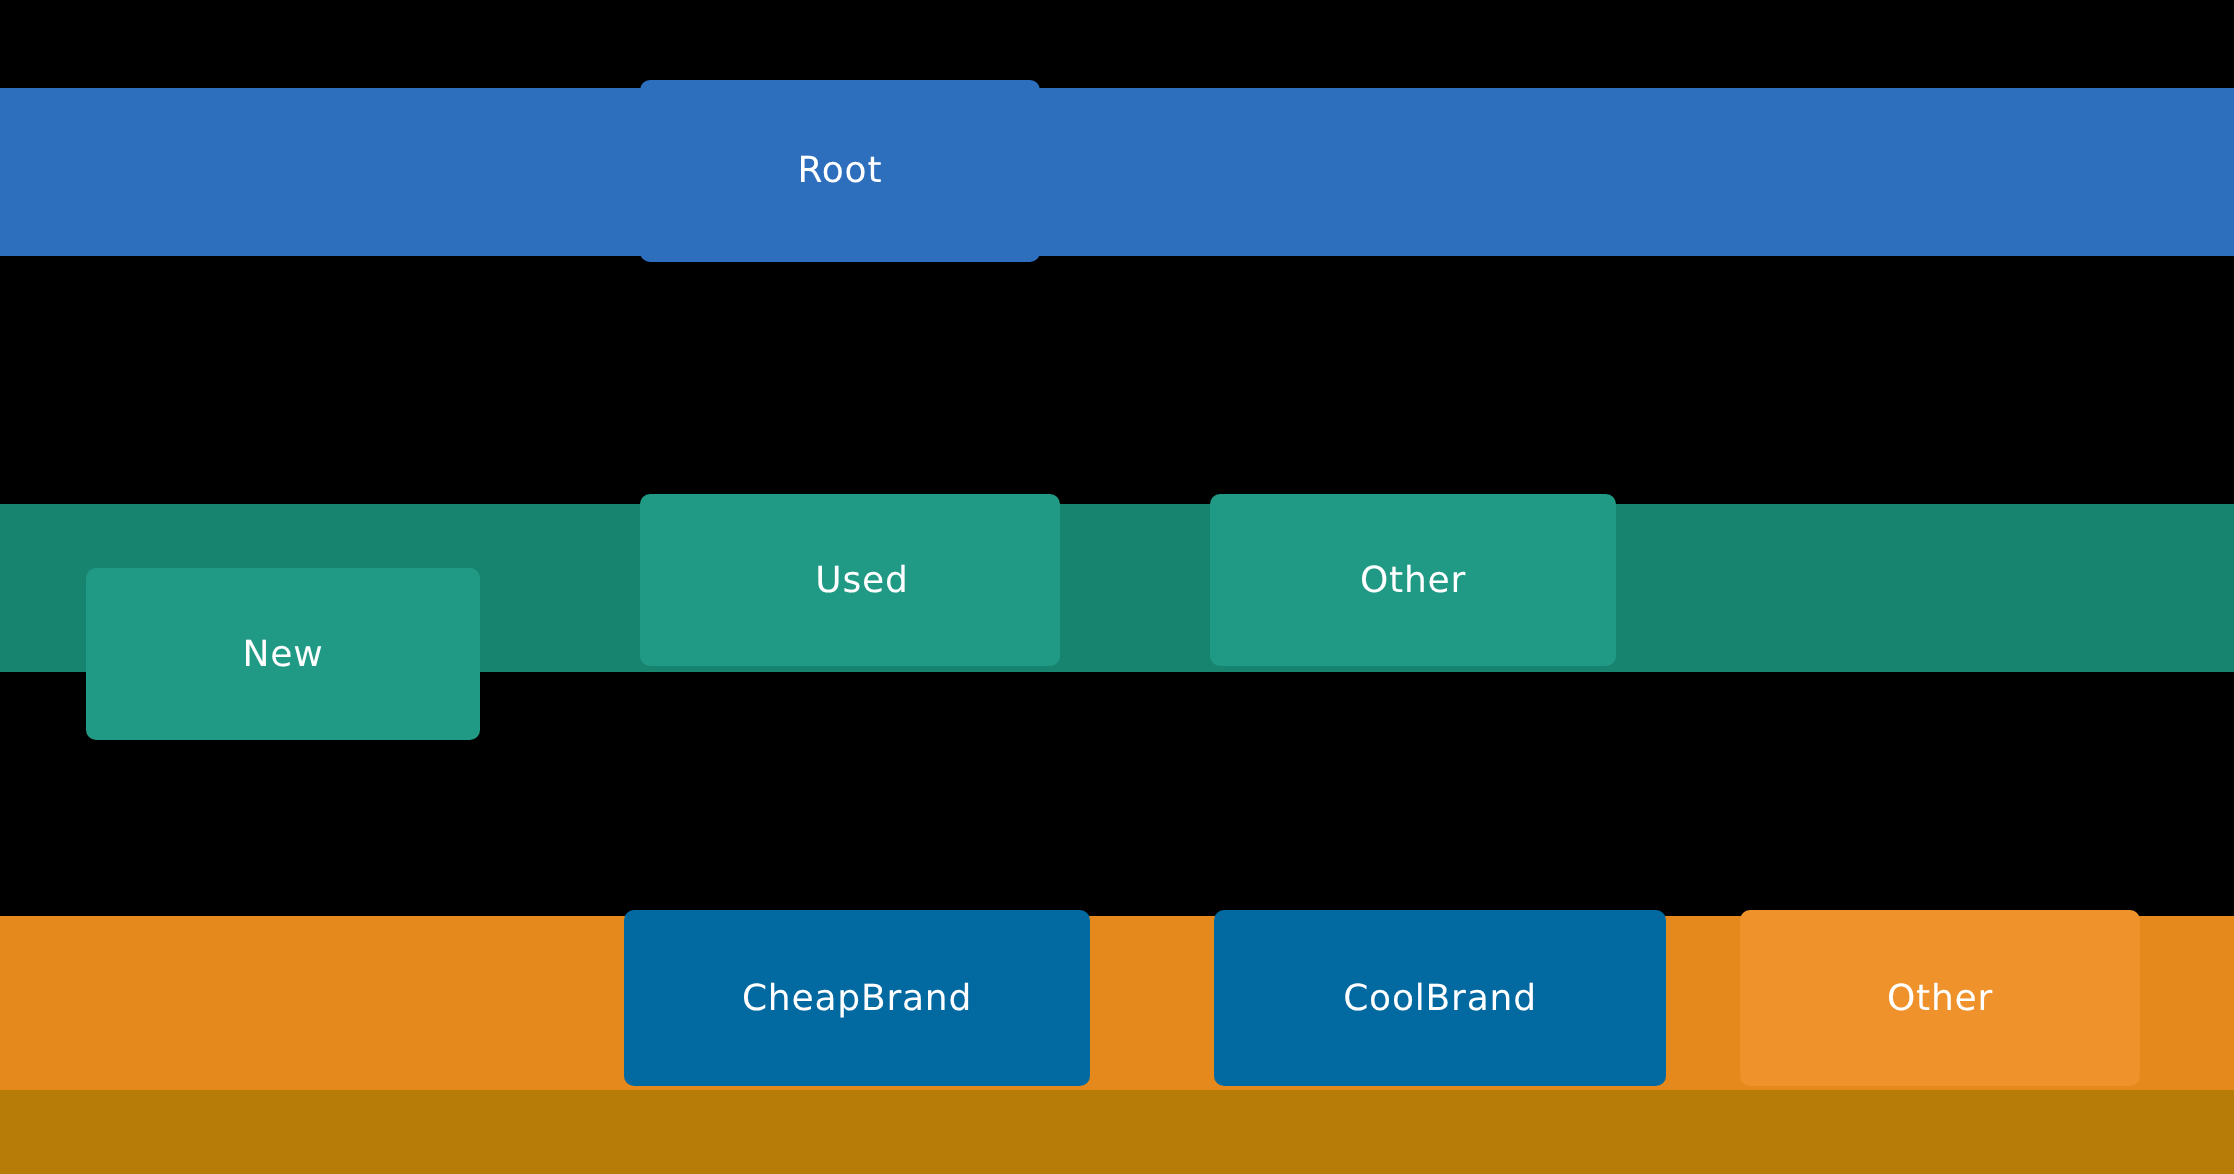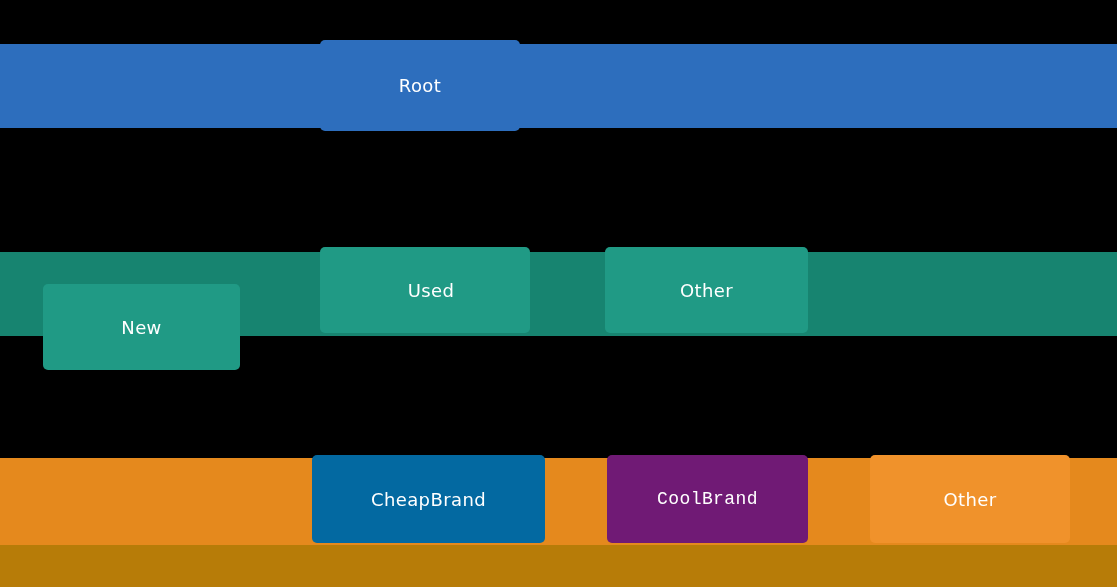--- a/index.html
+++ b/index.html
@@ -52,20 +52,20 @@
     <div class="node" style="left: 320px; top: 247px; width: 198px; height: 86px; background: rgb(32, 154, 133); padding-left: 12px;">
       <span class="label">Used</span>
     </div>
     <div class="node" style="left: 605px; top: 247px; width: 203px; height: 86px; background: rgb(32, 154, 133);">
       <span class="label">Other</span>
     </div>
     <div class="band" style="top: 458px; height: 87px; background: rgb(229, 137, 29);"></div>
     <div class="node" style="left: 312px; top: 455px; width: 233px; height: 88px; background: #0369a1;">
       <span class="label">CheapBrand</span>
     </div>
-    <div class="node" style="left: 607px; top: 455px; width: 201px; height: 88px; background: #701a75; font-family: Liberation Mono, monospace;">
+    <div class="node" style="left: 607px; top: 455px; width: 226px; height: 88px; background: #0369a1;">
       <span class="label">CoolBrand</span>
     </div>
     <div class="node" style="left: 870px; top: 455px; width: 200px; height: 88px; background: rgb(240, 146, 43);">
       <span class="label">Other</span>
     </div>
     <div class="band" style="top: 545px; height: 42px; background: rgb(183, 124, 8);"></div>
   </div>
 
 </body></html>

